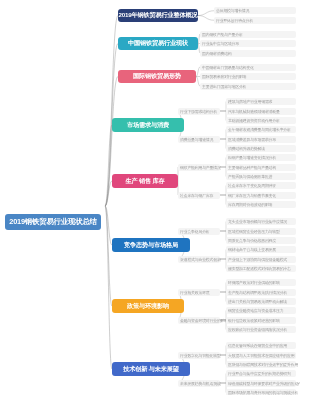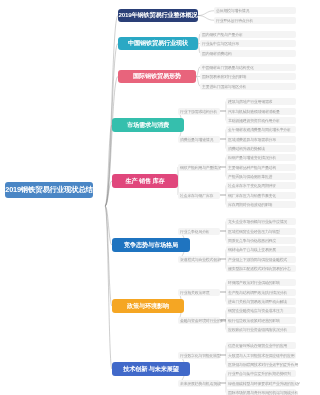--- a/index.html
+++ b/index.html
@@ -111,21 +111,21 @@
       <path d="M 190 369 C 184 369, 184 355, 178 355" fill="none" stroke="#8a8a8a" stroke-width="0.45" opacity="0.75"></path>
       <path d="M 220 355 L 226 355 L 226 345.5 L 226 345.5" fill="none" stroke="#8a8a8a" stroke-width="0.45" opacity="0.6"></path>
       <path d="M 220 355 L 226 355 L 226 355 L 226 355" fill="none" stroke="#8a8a8a" stroke-width="0.45" opacity="0.6"></path>
       <path d="M 220 355 L 226 355 L 226 364.5 L 226 364.5" fill="none" stroke="#8a8a8a" stroke-width="0.45" opacity="0.6"></path>
       <path d="M 190 369 C 184 369, 184 383, 178 383" fill="none" stroke="#8a8a8a" stroke-width="0.45" opacity="0.75"></path>
       <path d="M 220 383 L 226 383 L 226 373.5 L 226 373.5" fill="none" stroke="#8a8a8a" stroke-width="0.45" opacity="0.6"></path>
       <path d="M 220 383 L 226 383 L 226 383 L 226 383" fill="none" stroke="#8a8a8a" stroke-width="0.45" opacity="0.6"></path>
       <path d="M 220 383 L 226 383 L 226 392.5 L 226 392.5" fill="none" stroke="#8a8a8a" stroke-width="0.45" opacity="0.6"></path>
     </svg>
   <div id="nodes-layer">
-      <div class="node root" style="left: 5px; top: 182px; width: 88px; height: 16px; background: rgb(74, 134, 197);">2019钢铁贸易行业现状总结</div>
+      <div class="node root" style="left: 5px; top: 214px; width: 96px; height: 16px; background: rgb(74, 134, 197);">2019钢铁贸易行业现状总结</div>
       <div class="node branch" style="left: 118px; top: 9px; width: 80px; height: 13px; background: rgb(42, 63, 119);">2019年钢铁贸易行业整体概况</div>
       <div class="node leaf" style="left: 214px; top: 7.25px; width: 82px; height: 7px; background: rgb(244, 244, 244);">总体规模与增长情况</div>
       <div class="node leaf" style="left: 214px; top: 16.75px; width: 82px; height: 7px; background: rgb(244, 244, 244);">行业整体运行特点分析</div>
       <div class="node branch" style="left: 118px; top: 37px; width: 80px; height: 13px; background: rgb(42, 168, 196);">中国钢铁贸易行业现状</div>
       <div class="node leaf" style="left: 200px; top: 30.5px; width: 96px; height: 7px; background: rgb(244, 244, 244);">国内钢铁产能与产量分析</div>
       <div class="node leaf" style="left: 200px; top: 40px; width: 96px; height: 7px; background: rgb(244, 244, 244);">行业集中度与区域分布</div>
       <div class="node leaf" style="left: 200px; top: 49.5px; width: 96px; height: 7px; background: rgb(244, 244, 244);">国内钢材消费结构</div>
       <div class="node branch" style="left: 118px; top: 70px; width: 78px; height: 13px; background: rgb(232, 100, 124);">国际钢铁贸易形势</div>
       <div class="node leaf" style="left: 200px; top: 63.5px; width: 96px; height: 7px; background: rgb(244, 244, 244);">中国钢材出口贸易量与结构变化</div>
       <div class="node leaf" style="left: 200px; top: 73px; width: 96px; height: 7px; background: rgb(244, 244, 244);">国际贸易摩擦对行业的影响</div>

